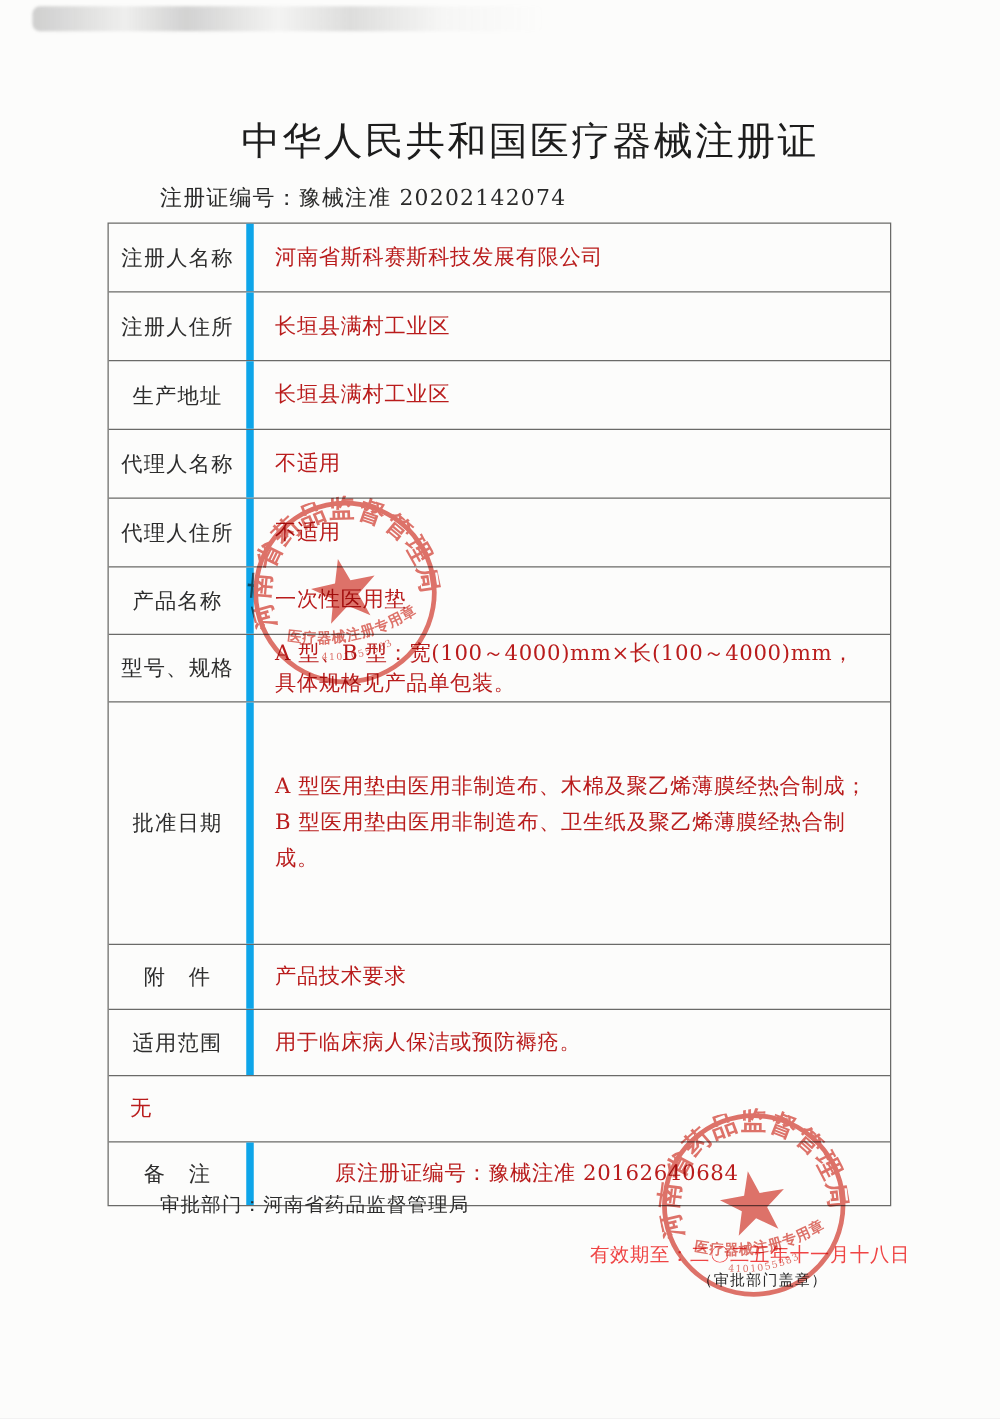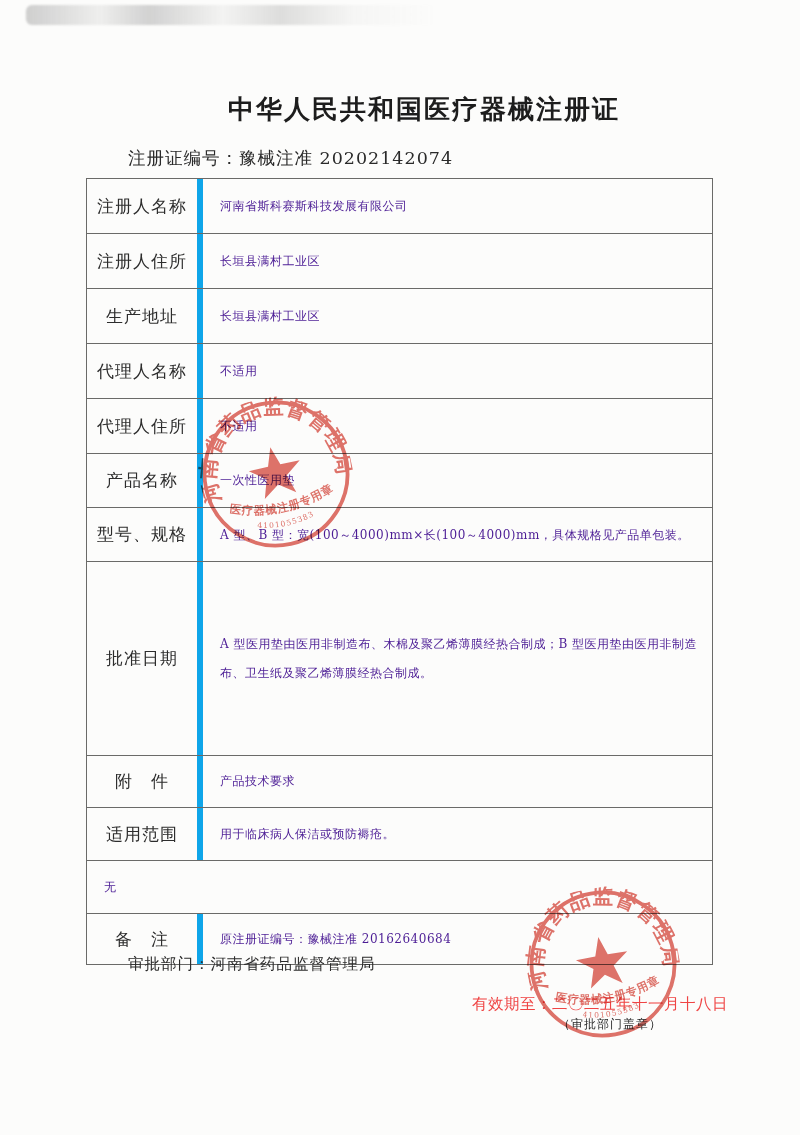--- a/index.html
+++ b/index.html
@@ -17,55 +17,55 @@
       rgba(90,90,90,.28) 0%,rgba(120,120,120,.10) 18%,
       rgba(90,90,90,.26) 30%,rgba(140,140,140,.08) 48%,
       rgba(100,100,100,.20) 62%,rgba(150,150,150,.06) 80%,
       rgba(255,255,255,0) 100%);
     filter:blur(1.2px);
     border-radius:6px;
   }
   .doc-title{
     position:absolute;left:0;right:0;top:92px;
     text-align:center;
-    font-size:26px;font-weight:bold;letter-spacing:2px;
+    font-size:31px;font-weight:normal;letter-spacing:2px;
     color:#1d1d1d;
     padding-left:48px;
   }
   .cert-no{
     position:absolute;left:128px;top:146px;
     font-size:17.5px;letter-spacing:1px;color:#2a2a2a;
   }
   .reg-table{
     position:absolute;left:86px;top:178px;width:627px;height:787px;
     border:1px solid #6a6a68;
     box-sizing:border-box;
     display:flex;flex-direction:column;
   }
   .t-row{
     display:flex;flex-direction:row;
     border-bottom:1px solid #6a6a68;
     box-sizing:border-box;
   }
-  .t-row:last-child{border-bottom:none;}
+  .t-row:last-child{border-bottom:none;gap:48px;}
   .t-label{
     width:116px;min-width:116px;
     border-right:6px solid #0ea5e9;
     box-sizing:border-box;
     display:flex;align-items:center;justify-content:center;
     font-size:17px;letter-spacing:1px;
     color:#2d2d2d;
   }
   .t-value{
     flex:1;
     display:flex;align-items:center;
     padding:4px 14px 4px 17px;
     box-sizing:border-box;
-    font-size:12px;line-height:27px;letter-spacing:.5px;
-    color:#4c1d95;
+    font-size:17px;line-height:27px;letter-spacing:.5px;
+    color:#b91c1c;
   }
   .t-value.tall{line-height:29px;}
   .footer-dept{
     position:absolute;left:128px;top:954px;
     font-size:15.5px;letter-spacing:1px;color:#2a2a2a;
   }
   .footer-date{
     position:absolute;left:462px;top:969px;
     font-size:15.5px;letter-spacing:.5px;color:#2a2a2a;
   }

